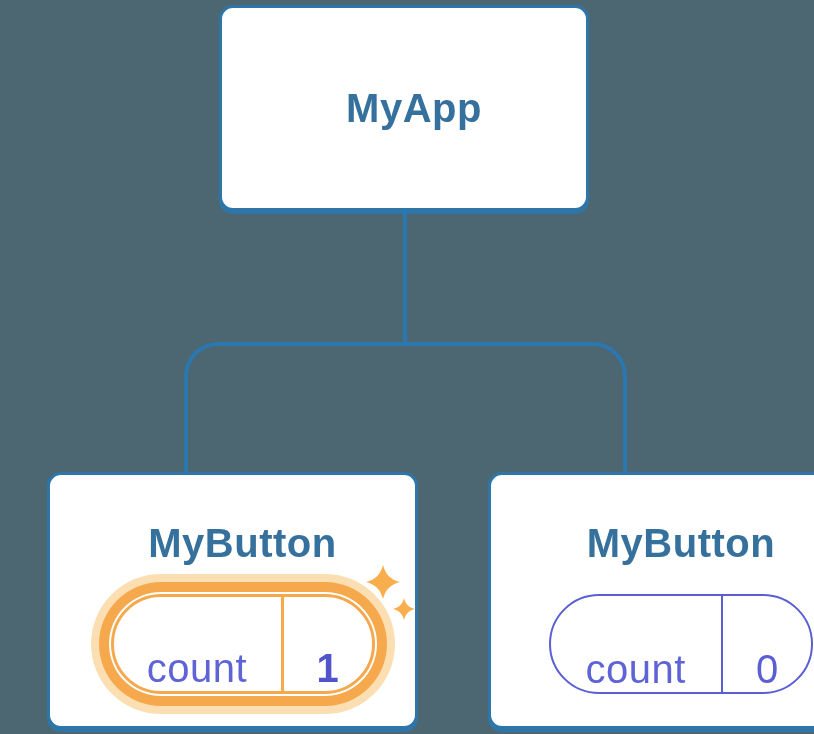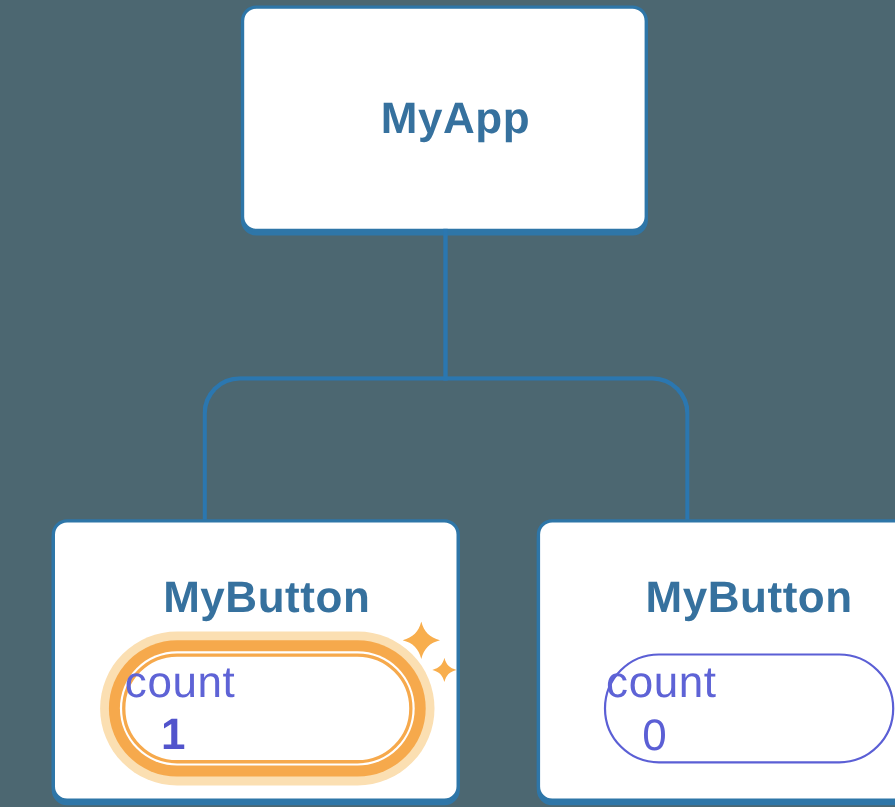--- a/index.html
+++ b/index.html
@@ -79,24 +79,23 @@
   }
 
   
   .pill {
     margin-top: 33px;
     width: 264px;
     height: 100px;
     border-radius: 999px;
     background: var(--node-bg, #FFFFFF);
     display: flex;
-    align-items: flex-start;
+    align-items: flex-end;
     box-sizing: border-box;
     position: relative;
-    flex-direction: column;
   }
   .pill.normal {
     border: 2.5px solid var(--state-border, #5B5FD5);
   }
   .pill.highlighted {
     border: 3px solid var(--highlight-border, #F6A94C);
     box-shadow:
       0 0 0 2px #FFFFFF,
       0 0 0 12px var(--highlight-ring, #F6A94C),
       0 0 0 20px var(--highlight-glow, #FBDFB2);

